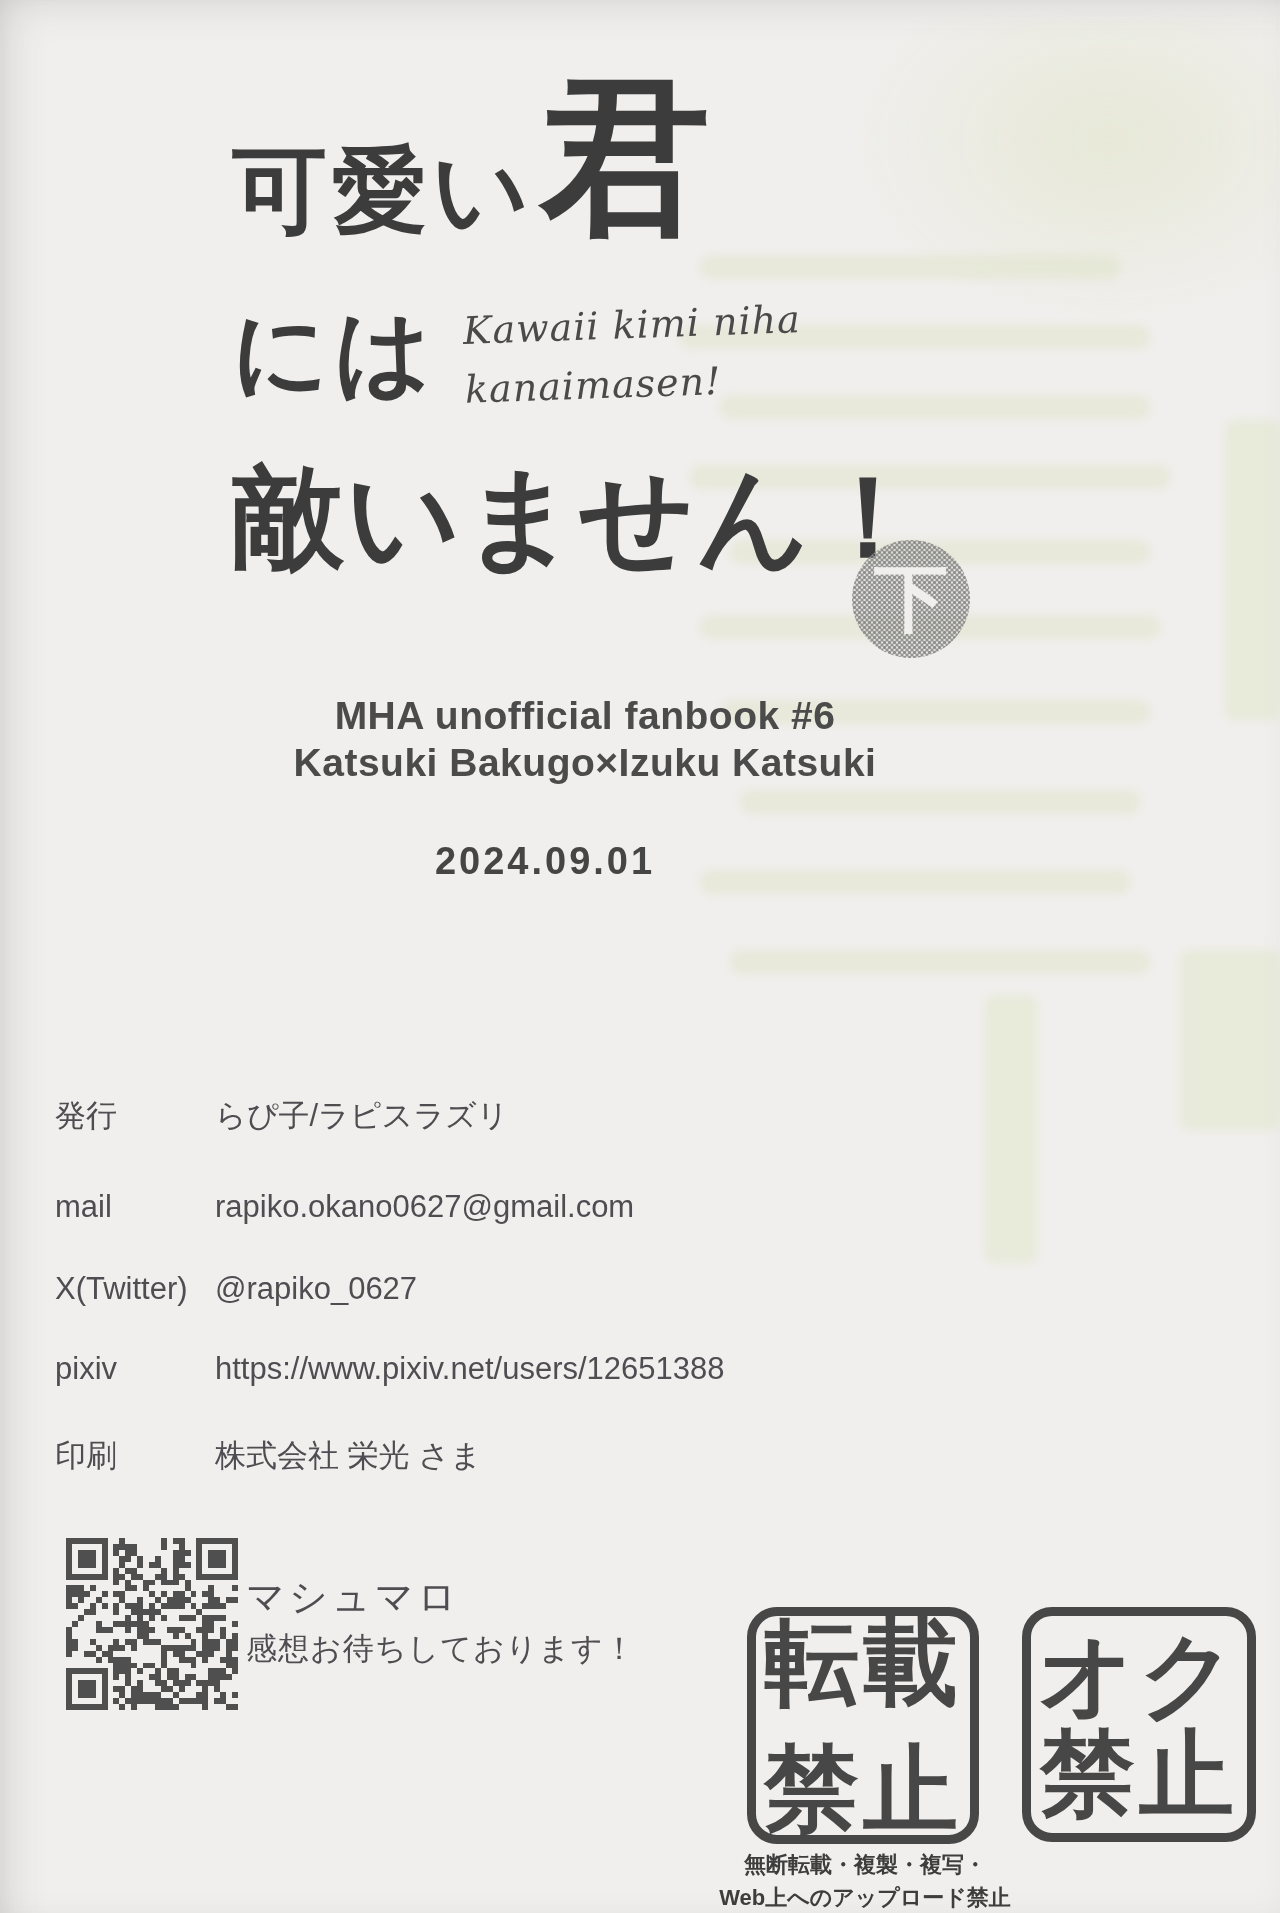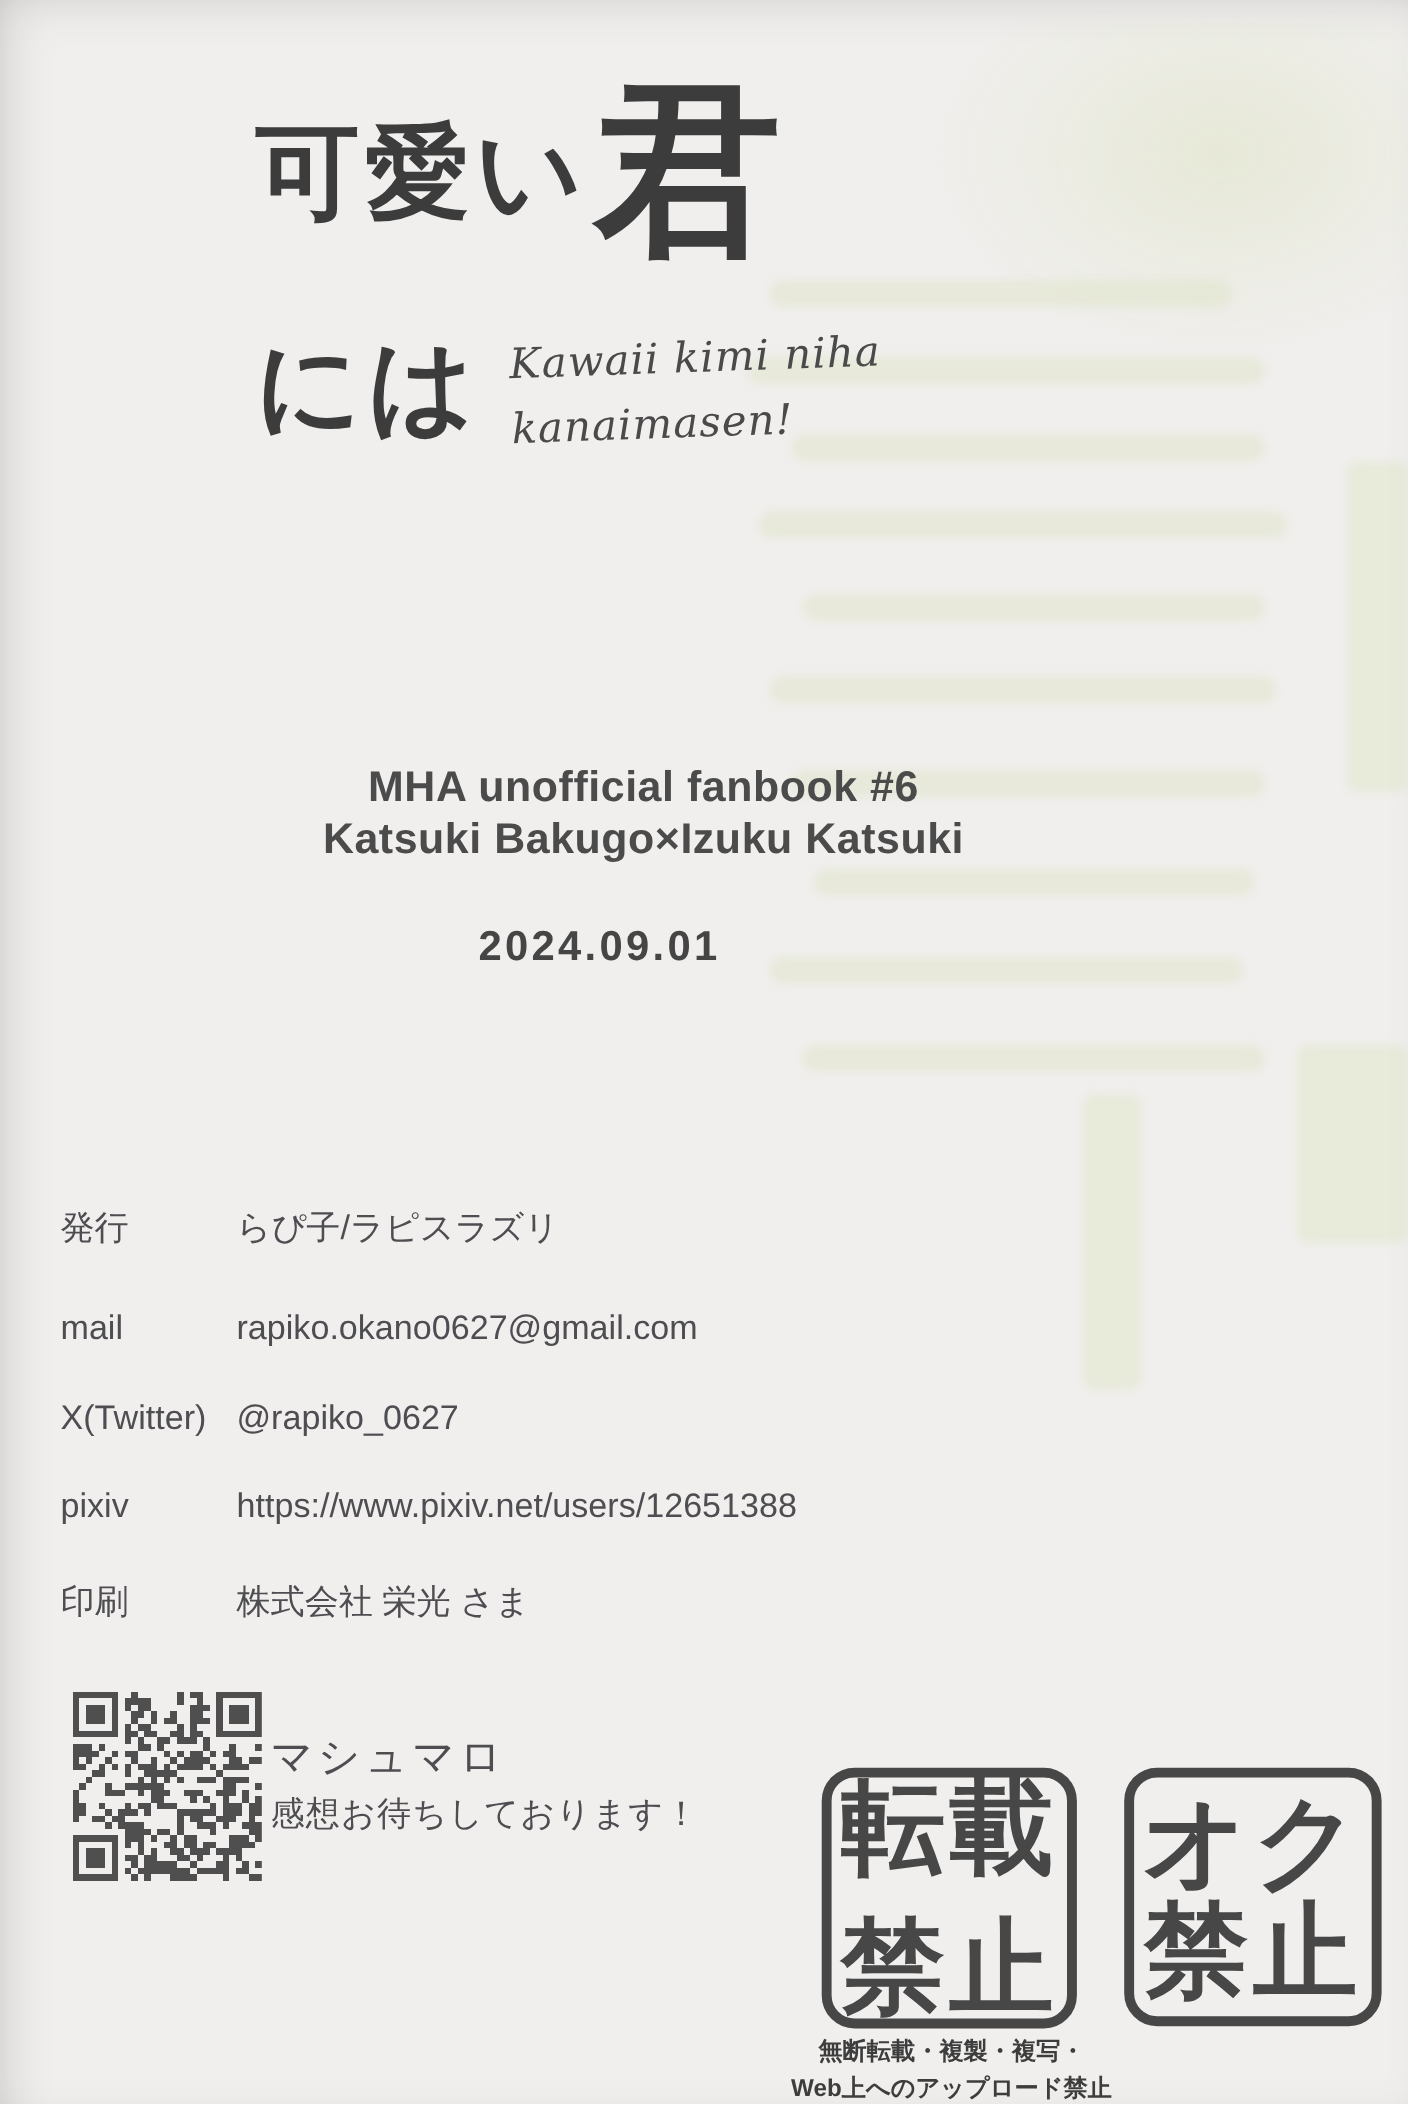--- a/index.html
+++ b/index.html
@@ -13,21 +13,21 @@
     box-shadow:inset 28px 22px 50px -34px rgba(70,70,70,.30),
                inset -6px -10px 40px -28px rgba(90,90,90,.18);
   }
   
   .bleed{position:absolute;pointer-events:none;filter:blur(4px);}
   .bleed-blob{background:radial-gradient(ellipse at 60% 40%, rgba(224,228,198,.55), rgba(224,228,198,0) 70%);}
   .bleed-line{height:24px;background:rgba(223,227,200,.5);border-radius:12px;}
   .bleed-strip{background:rgba(222,229,196,.45);border-radius:10px;}
   
   .title-block{position:absolute;left:232px;top:72px;color:var(--ink,#3c3c3c);}
-  .t-row1{display:flex;align-items:center;font-family:Liberation Serif, serif;}
+  .t-row1{display:flex;align-items:flex-end;}
   .t-main{font-weight:900;letter-spacing:5px;font-size:95px;line-height:1.1;white-space:nowrap;}
   .t-big{font-weight:900;font-size:170px;line-height:1;margin-left:6px;}
   .t-row2{display:flex;align-items:flex-start;margin-top:58px;}
   .romaji{font-family:"DejaVu Serif","Liberation Serif",serif;font-style:italic;
           font-size:38px;color:#4a4a4a;line-height:1.55;margin-left:28px;
           transform:rotate(-2deg);letter-spacing:1px;margin-top:-4px;}
   .t-row3{margin-top:42px;}
   .t-line3{font-size:112px;letter-spacing:2px;}
   .volume-badge{
     position:absolute;left:620px;top:468px;width:118px;height:118px;border-radius:50%;
@@ -93,20 +93,26 @@
     <div class="t-row1">
       <span class="t-main">可愛い</span>
       <span class="t-big">君</span>
     </div>
     <div class="t-row2">
       <span class="t-main">には</span>
       <div class="romaji">
         <div>Kawaii kimi niha</div>
         <div>kanaimasen!</div>
       </div>
+    </div>
+    <div class="t-row3">
+      <span class="t-main t-line3">敵いません！</span>
+      <span class="volume-badge">
+        <span class="volume-char">下</span>
+      </span>
     </div>
   </header>
 
   <div class="credits">
     <div>MHA unofficial fanbook #6</div>
     <div>Katsuki Bakugo×Izuku Katsuki</div>
   </div>
   <div class="release-date">2024.09.01</div>
 
   <section class="colophon">

